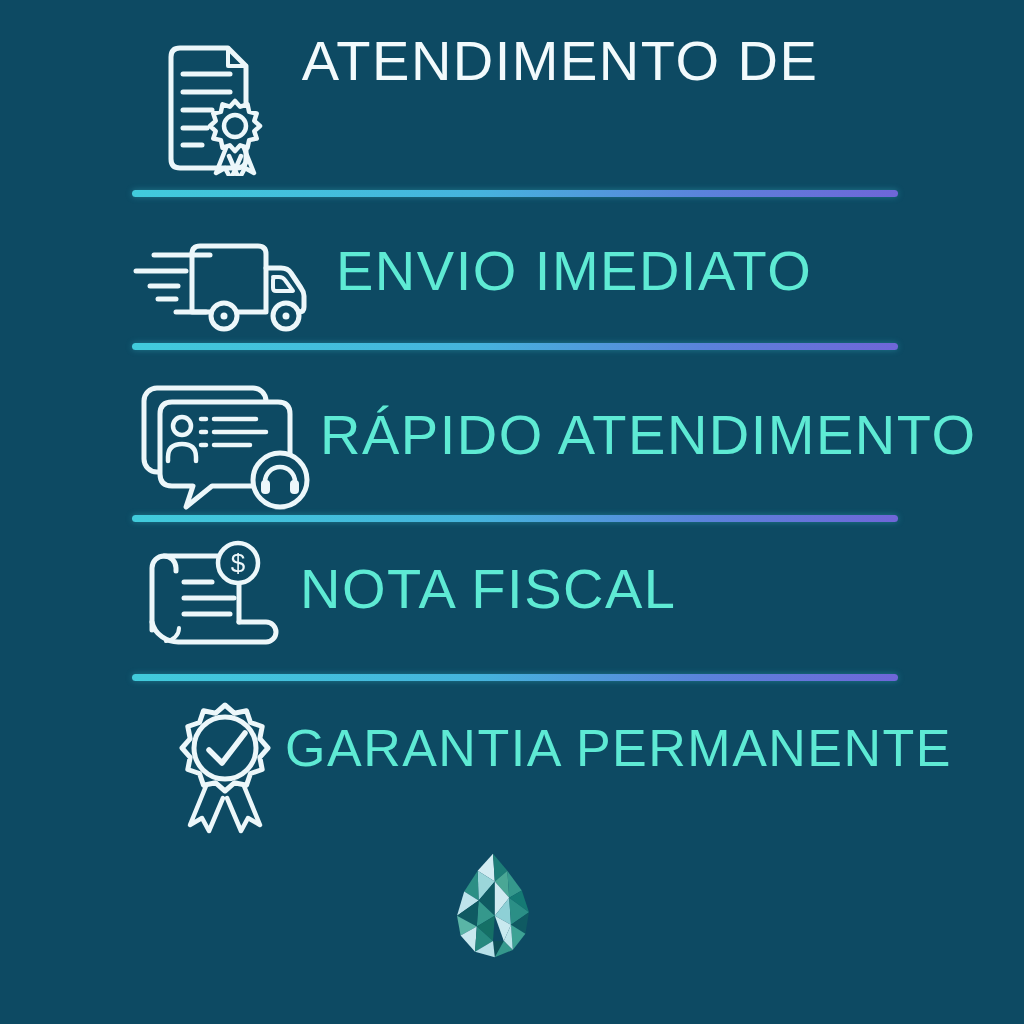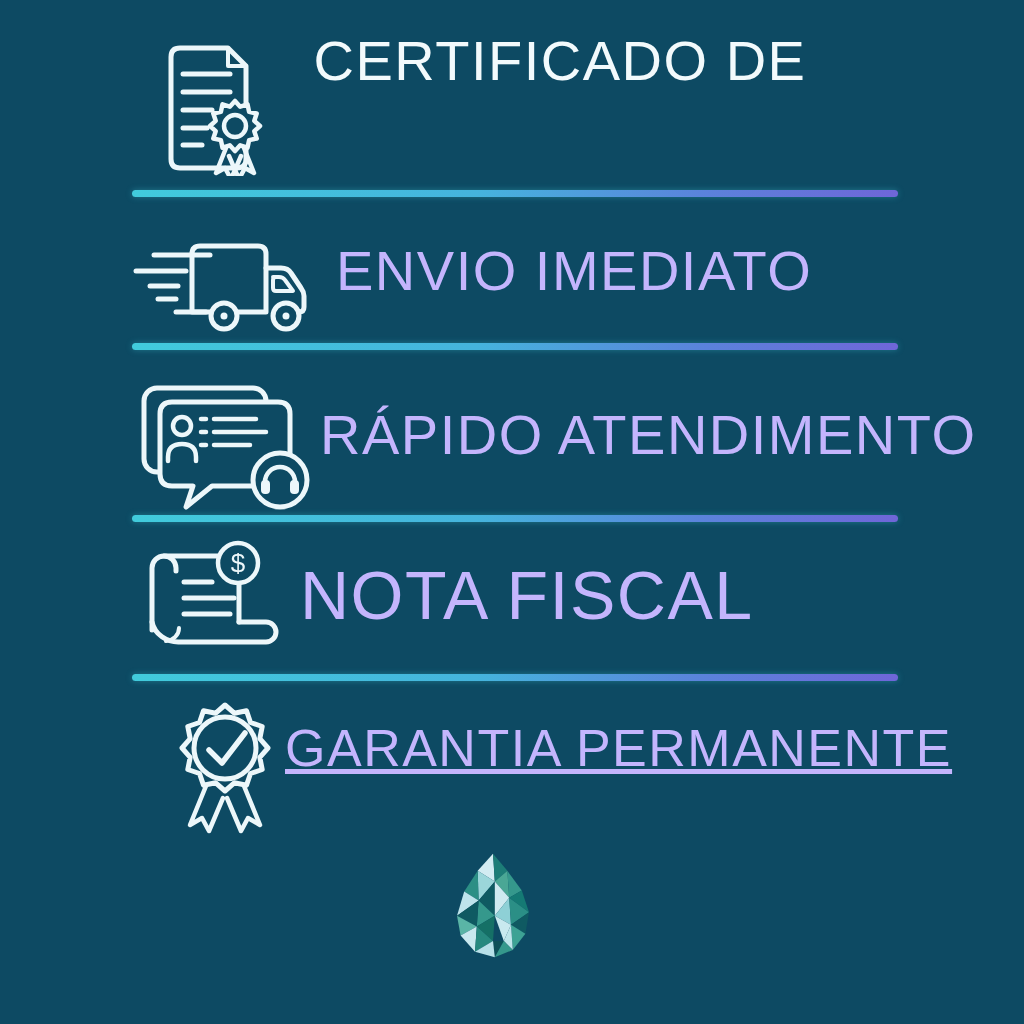--- a/index.html
+++ b/index.html
@@ -8,21 +8,21 @@
     background:#0d4a63;
   }
   .canvas{
     position:relative;
     width:1024px;height:1024px;
     background:#0d4a63;
     overflow:hidden;
   }
   .label{
     position:absolute;
-    color:#c4b5fd;
+    color:#5eead4;
     font-weight:400;
     letter-spacing:1.5px;
     white-space:nowrap;
     line-height:1.1;
   }
   .heading{
     position:absolute;
     left:280px;top:30px;width:560px;
     text-align:center;
     color:#f2fafc;
@@ -56,21 +56,21 @@
       <line x1="33" y1="76" x2="62" y2="76"></line>
       <line x1="33" y1="94" x2="57" y2="94"></line>
       <line x1="33" y1="111" x2="52" y2="111"></line>
       <path d="M76,114 L66,139 l9,-5 6,11 10,-23" stroke-width="4.5"></path>
       <path d="M94,114 L104,139 l-9,-5 -6,11 -10,-23" stroke-width="4.5"></path>
       <path fill="#0d4a63" stroke-width="4.5" d="M110,92 L104.3,97.2 L106.7,104.5 L99.1,106.1 L97.5,113.7 L90.2,111.3 L85,117 L79.8,111.3 L72.5,113.7 L70.9,106.1 L63.3,104.5 L65.7,97.2 L60,92 L65.7,86.8 L63.3,79.5 L70.9,77.9 L72.5,70.3 L79.8,72.7 L85,67 L90.2,72.7 L97.5,70.3 L99.1,77.9 L106.7,79.5 L104.3,86.8 Z"></path>
       <circle cx="85" cy="92" r="11" stroke-width="4.5"></circle>
     </svg>
   </div>
   <div class="heading">
-    <span style="display:block">CERTIFICADO DE</span>
+    <span style="display:block">ATENDIMENTO DE</span>
   </div>
 
   <div class="divider" style="top:190px;"></div>
 
   <div class="icon" style="left:126px;top:230px;width:192px;height:106px;">
     <svg viewBox="0 0 192 106" fill="none" stroke="#ecf7fa" stroke-width="5" stroke-linecap="round" stroke-linejoin="round">
       <line x1="28" y1="25" x2="84" y2="25"></line>
       <line x1="10" y1="41" x2="60" y2="41"></line>
       <line x1="24" y1="56" x2="52" y2="56"></line>
       <line x1="32" y1="69" x2="50" y2="69"></line>
@@ -117,34 +117,34 @@
       <path d="M101,44 V84"></path>
       <path d="M101,84 h27 a10,10 0 0 1 0,20 H42 A27,25 0 0 1 14,84"></path>
       <path d="M28,103 a14,13 0 0 0 13,-13" stroke-width="4"></path>
       <line x1="46" y1="44" x2="74" y2="44"></line>
       <line x1="46" y1="60" x2="96" y2="60"></line>
       <line x1="46" y1="76" x2="92" y2="76"></line>
       <circle cx="100" cy="25" r="20" fill="#0d4a63" stroke-width="4.5"></circle>
       <text x="100" y="34" text-anchor="middle" font-size="26" fill="#ecf7fa" stroke="none" font-family="Liberation Sans, sans-serif">$</text>
     </svg>
   </div>
-  <div class="label" style="left:300px;top:558px;font-size:68px;">NOTA FISCAL</div>
+  <div class="label" style="left:300px;top:558px;font-size:56px;">NOTA FISCAL</div>
 
   <div class="divider" style="top:674px;"></div>
 
   <div class="icon" style="left:170px;top:698px;width:110px;height:138px;">
     <svg viewBox="0 0 110 138" fill="none" stroke="#ecf7fa" stroke-width="5" stroke-linecap="round" stroke-linejoin="round">
       <path d="M36,88 L20,127 l12,-7 7,13 14,-33" stroke-width="4.5"></path>
       <path d="M74,88 L90,127 l-12,-7 -7,13 -14,-33" stroke-width="4.5"></path>
       <path fill="#0d4a63" d="M98,50 L89.8,59.3 L92.2,71.5 L80.5,75.5 L76.5,87.2 L64.3,84.8 L55,93 L45.7,84.8 L33.5,87.2 L29.5,75.5 L17.8,71.5 L20.2,59.3 L12,50 L20.2,40.7 L17.8,28.5 L29.5,24.5 L33.5,12.8 L45.7,15.2 L55,7 L64.3,15.2 L76.5,12.8 L80.5,24.5 L92.2,28.5 L89.8,40.7 Z"></path>
       <circle cx="55" cy="50" r="31"></circle>
       <path d="M39,52 L52,65 L75,35" stroke-width="5.5"></path>
     </svg>
   </div>
-  <div class="label" style="left:285px;top:720px;font-size:52px;text-decoration:underline;">GARANTIA PERMANENTE</div>
+  <div class="label" style="left:285px;top:720px;font-size:52px;">GARANTIA PERMANENTE</div>
 
   <div class="gem">
     <svg viewBox="0 0 100 125">
       <g stroke="none">
         <polygon points="50,3 33,22 52,34" fill="#d3ecf2"></polygon>
         <polygon points="50,3 52,34 66,22" fill="#1d7d77"></polygon>
         <polygon points="66,22 52,34 68,52" fill="#4aa795"></polygon>
         <polygon points="33,22 52,34 34,55" fill="#9bd6da"></polygon>
         <polygon points="33,22 18,45 34,55" fill="#2c8f85"></polygon>
         <polygon points="18,45 10,72 34,55" fill="#bfe4ec"></polygon>

